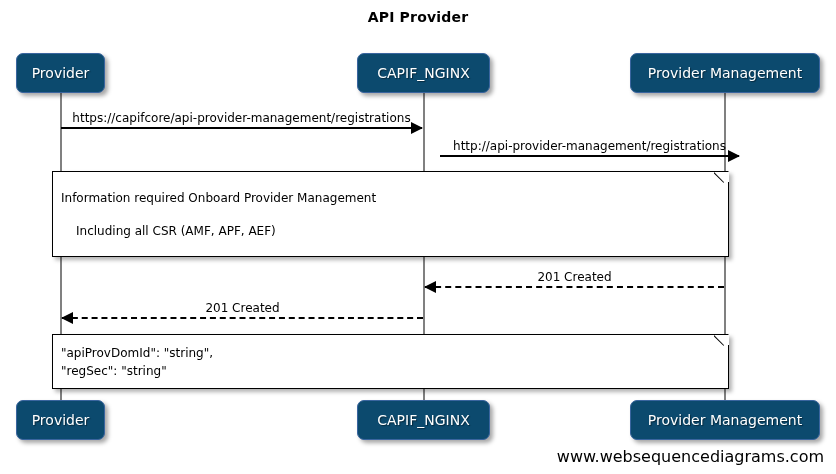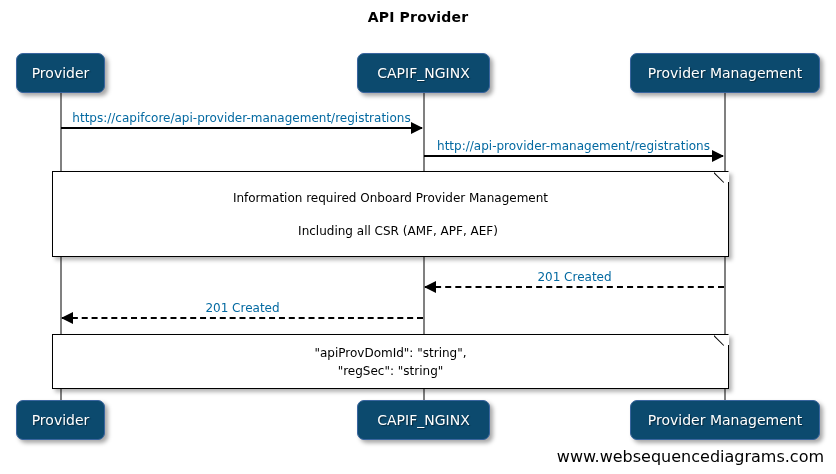--- a/index.html
+++ b/index.html
@@ -91,37 +91,37 @@
     left: -1px;
     border-right: 12px solid #000000;
   }
   .msg .label {
     position: absolute;
     bottom: 4px;
     left: 0;
     width: 100%;
     text-align: center;
     font-size: 12px;
-    color: #0369a1;
+    color: #000000;
     white-space: nowrap;
   }
 
   
   .note {
     position: absolute;
     box-sizing: border-box;
     background: #ffffff;
     border: 1px solid #000000;
     box-shadow: 3px 3px 4px rgba(0,0,0,0.30);
     font-size: 12px;
     color: #000000;
     text-align: center;
     display: flex;
     flex-direction: column;
-    align-items: center;
+    align-items: flex-start;
     justify-content: center;
   }
   .note .fold {
     position: absolute;
     right: -1px;
     top: -1px;
     width: 0;
     height: 0;
     border-left: 11px solid transparent;
     border-bottom: 11px solid #ffffff;
@@ -185,21 +185,21 @@
   <div class="participant" style="left:630px; top:53px; width:190px;">
     <span>Provider Management</span>
   </div>
 
   <div class="msg to-right" style="left:61px; top:127px; width:361px;">
     <div class="line"></div>
     <div class="head"></div>
     <div class="label">https://capifcore/api-provider-management/registrations</div>
   </div>
 
-  <div class="msg to-right" style="left:424px; top:155px; width:299px;">
+  <div class="msg to-right" style="left:440px; top:155px; width:299px;">
     <div class="line"></div>
     <div class="head"></div>
     <div class="label">http://api-provider-management/registrations</div>
   </div>
 
   <div class="note" style="left:52px; top:171px; width:677px; height:86px;">
     <div class="fold"></div>
     <div class="fold-edge"></div>
     <div class="note-line">Information required Onboard Provider Management</div>
     <div class="note-line gap">Including all CSR (AMF, APF, AEF)</div>

